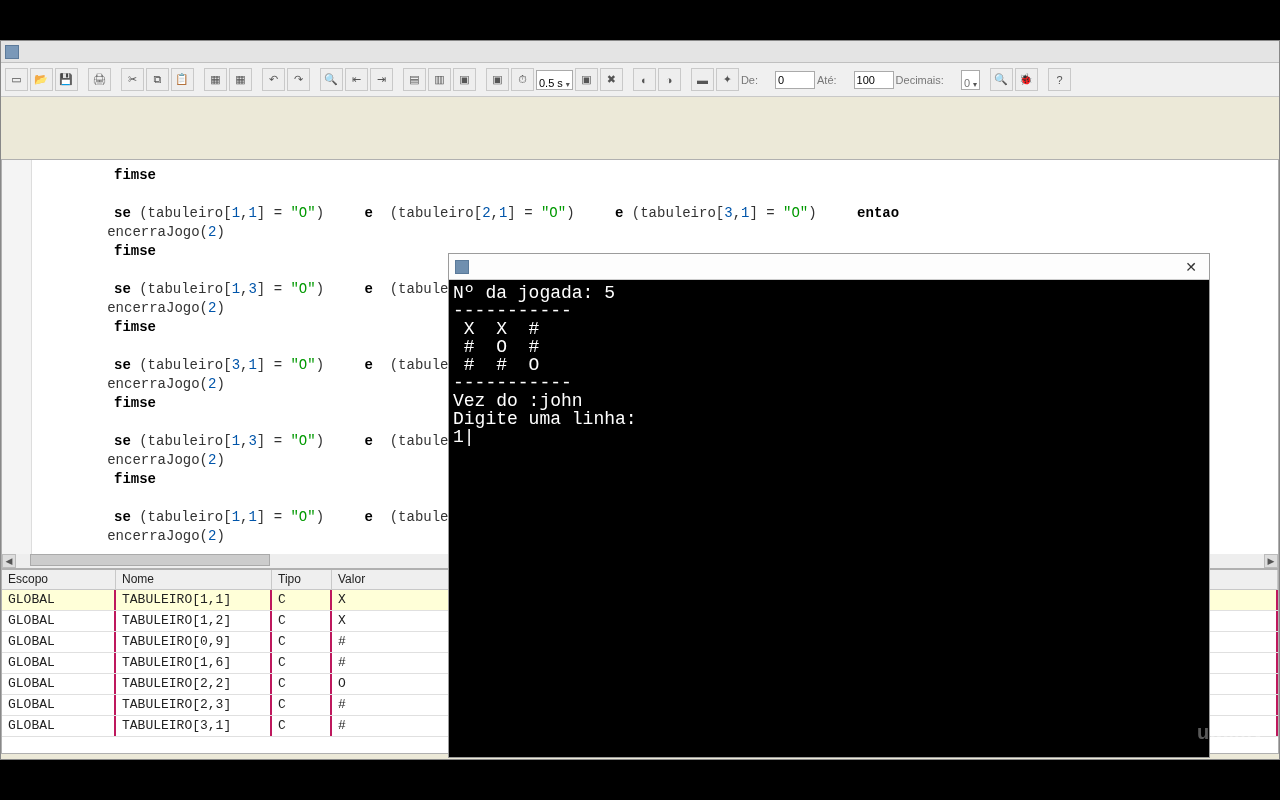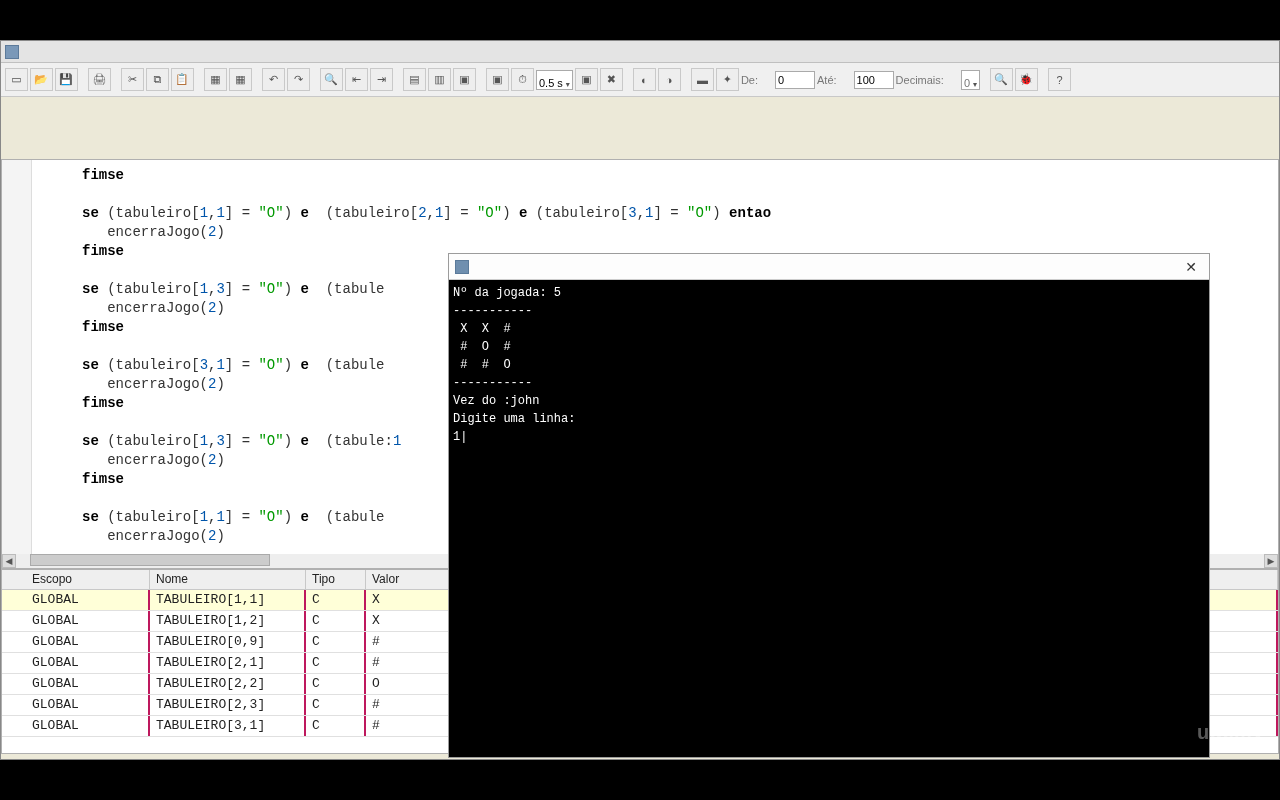--- a/index.html
+++ b/index.html
@@ -84,21 +84,21 @@
   .code-content {
     position:absolute; left:30px; top:0; right:0; bottom:14px;
     padding: 6px 8px 6px 50px;
     font-family: "Courier New", monospace;
     font-size: 14px;
     line-height: 19px;
     white-space: pre;
     color:#333;
     overflow:hidden;
   }
-  .kw { color:#000; font-weight:bold; }
+  .kw { color:#000; font-weight:bold;margin-left:32px; }
   .str { color:#009900; }
   .num { color:#0055aa; }
   .hscroll {
     position:absolute; left:0; right:0; bottom:0; height:14px;
     background:#e8e8e8; display:flex; align-items:center;
   }
   .hscroll .btn { width:14px; height:14px; background:#ddd; border:1px solid #bbb; display:flex;align-items:center;justify-content:center;font-size:9px;color:#555;}
   .hscroll .track { flex:1; height:14px; background:#eee; position:relative;}
   .hscroll .thumb { position:absolute; left:14px; top:0; width:240px; height:12px; background:#ccc; border:1px solid #aaa;}
   .vars-panel {
@@ -108,21 +108,21 @@
     border:1px solid #b0b0b0;
     overflow:hidden;
   }
   .vars-head {
     display:flex; height:20px; background:#efefef; border-bottom:1px solid #c8c8c8;
   }
   .vars-head .col { border-right:1px solid #c8c8c8; padding:2px 6px; color:#222; font-size:12px;}
   .vars-body .row { display:flex; height:21px; border-bottom:1px solid #e0e0e0; font-size:13px;}
   .vars-body .row .cell { padding:2px 6px; border-right:2px solid #be185d; color:#222; font-family:"Courier New",monospace;}
   .vars-body .row.hl { background:#ffffd8; }
-  .col-escopo { width:124px;margin-left:24px; }
+  .col-escopo { width:114px; }
   .col-nome { width:156px; }
   .col-tipo { width:60px; }
   .col-valor { flex:1; }
   
   .console-window {
     position:absolute;
     top: 253px; left: 448px;
     width: 762px; height: 505px;
     background:#000;
     border:1px solid #9c9c9c;
@@ -133,21 +133,21 @@
   .console-title {
     height:26px; background:#fdfdfd; border-bottom:1px solid #ccc;
     display:flex; align-items:center; padding:0 6px;
   }
   .console-title .icon { width:14px; height:14px; background:#6f8faf; border:1px solid #5a7a9a; margin-right:6px; }
   .console-title .spacer { flex:1; }
   .console-title .close { width:24px; height:18px; display:flex;align-items:center;justify-content:center;font-size:14px;color:#333;}
   .console-body {
     flex:1; background:#000; color:#fff;
     font-family:"Courier New", monospace;
-    font-size: 12px; line-height:18px;
+    font-size: 18px; line-height:18px;
     padding: 4px 4px;
     white-space: pre;
   }
   .cursor::after { content:"|"; color:#fff; }
   .watermark {
     position:absolute; right:16px; bottom:56px;
     color:rgba(255,255,255,0.35);
     font-family: Liberation Sans, sans-serif;
     font-size: 20px; font-weight:600;
     letter-spacing:0.5px;
@@ -275,21 +275,21 @@
      <div class="cell col-valor">X</div>
    </div>
           <div class="row">
      <div class="cell col-escopo">GLOBAL</div>
      <div class="cell col-nome">TABULEIRO[0,9]</div>
      <div class="cell col-tipo">C</div>
      <div class="cell col-valor">#</div>
    </div>
           <div class="row">
      <div class="cell col-escopo">GLOBAL</div>
-     <div class="cell col-nome">TABULEIRO[2,1]</div>
+     <div class="cell col-nome">TABULEIRO[1,6]</div>
      <div class="cell col-tipo">C</div>
      <div class="cell col-valor">#</div>
    </div>
           <div class="row">
      <div class="cell col-escopo">GLOBAL</div>
      <div class="cell col-nome">TABULEIRO[2,2]</div>
      <div class="cell col-tipo">C</div>
      <div class="cell col-valor">O</div>
    </div>
           <div class="row">

